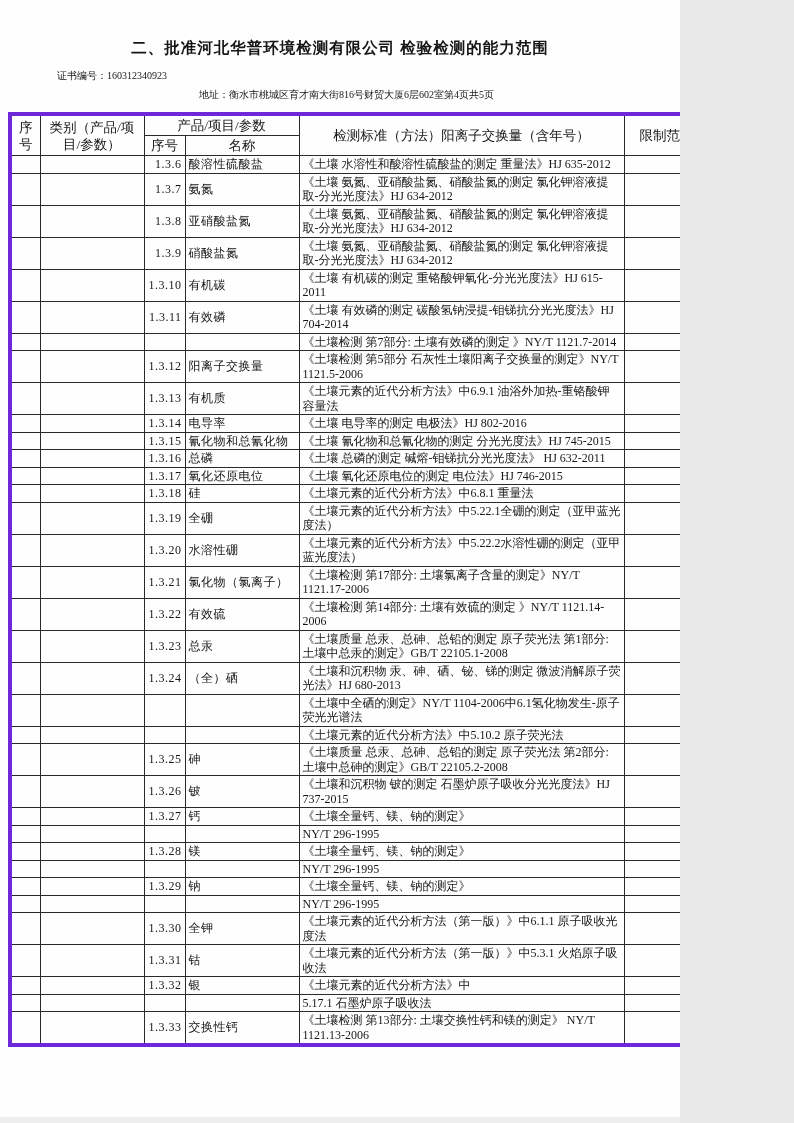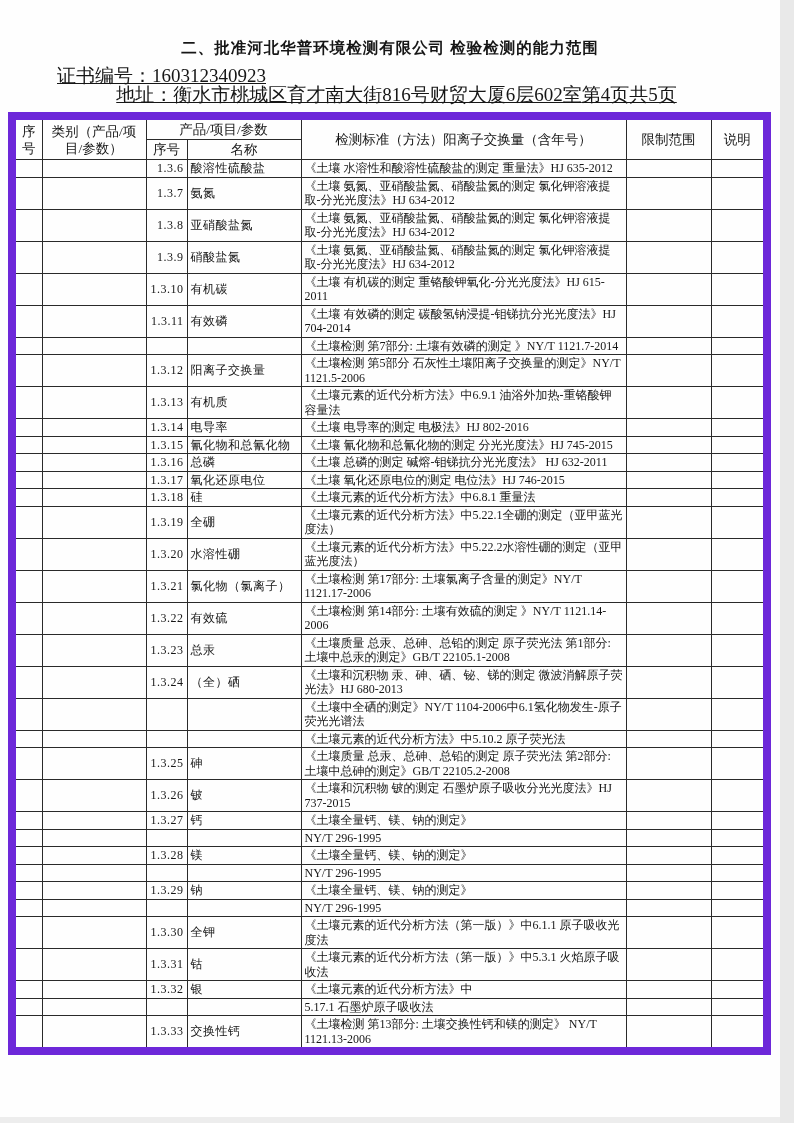--- a/index.html
+++ b/index.html
@@ -4,46 +4,46 @@
 <style>
   * { margin: 0; padding: 0; box-sizing: border-box; }
   html, body { background: #e9e9e9; }
   body {
     width: 794px; height: 1123px;
     font-family: "Liberation Serif", "DejaVu Serif", serif;
     color: #161616;
     position: relative;
   }
   .page {
-    width: 780px; height: 1123px;
+    width: 680px; height: 1123px;
     background: #fefefe;
     position: relative;
     overflow: hidden;
   }
   .doc-title {
     padding-top: 38px;
     text-align: center;
     font-size: 15.5px;
     font-weight: bold;
     letter-spacing: 1px;
   }
-  .meta { margin: 7px 44px 0 57px; font-size: 19px; text-decoration: underline; }
+  .meta { margin: 7px 44px 0 57px; font-size: 10px; }
   .meta-line { line-height: 19px; }
   .meta-row {
     display: flex;
     justify-content: center;
     align-items: flex-end;
     line-height: 19px;
   }
   table.cap-table {
     margin: 8px 0 8px 8px;
     width: 755px;
     border-collapse: collapse;
     table-layout: fixed;
-    border: 8px solid #6d28d9;
+    border: 4px solid #6d28d9;
   }
   .cap-table th, .cap-table td {
     border: 1px solid #2a2a2a;
     vertical-align: middle;
   }
   .cap-table thead th {
     font-size: 13.5px;
     font-weight: normal;
     text-align: center;
     line-height: 17px;

